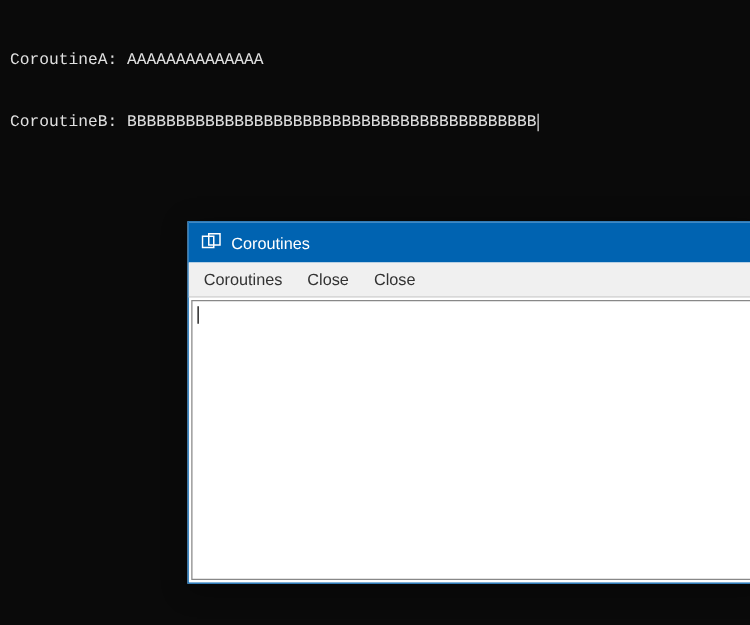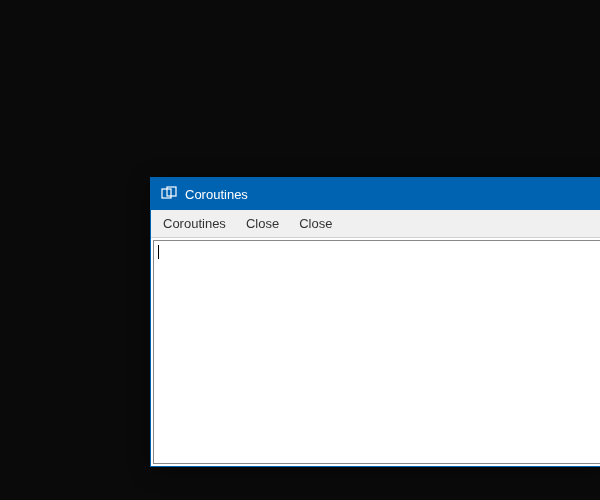--- a/index.html
+++ b/index.html
@@ -99,20 +99,22 @@
       background: #000;
       position: absolute;
       top: 4px;
       left: 4px;
     }
   </style>
 </head>
 <body>
 
 <div class="terminal">
+  <span class="terminal-line"><span>CoroutineA:</span> <span>AAAAAAAAAAAAAA</span></span>
+  <span class="terminal-line"><span>CoroutineB:</span> <span>BBBBBBBBBBBBBBBBBBBBBBBBBBBBBBBBBBBBBBBBBB</span><span class="cursor"></span></span>
 </div>
 
 <div class="window">
   <div class="titlebar">
     <span class="title-icon">
       <svg viewBox="0 0 16 16" fill="none" stroke="#ffffff" stroke-width="1.2">
         <rect x="1" y="3" width="9" height="9"></rect>
         <rect x="6" y="1" width="9" height="9"></rect>
       </svg>
     </span>

